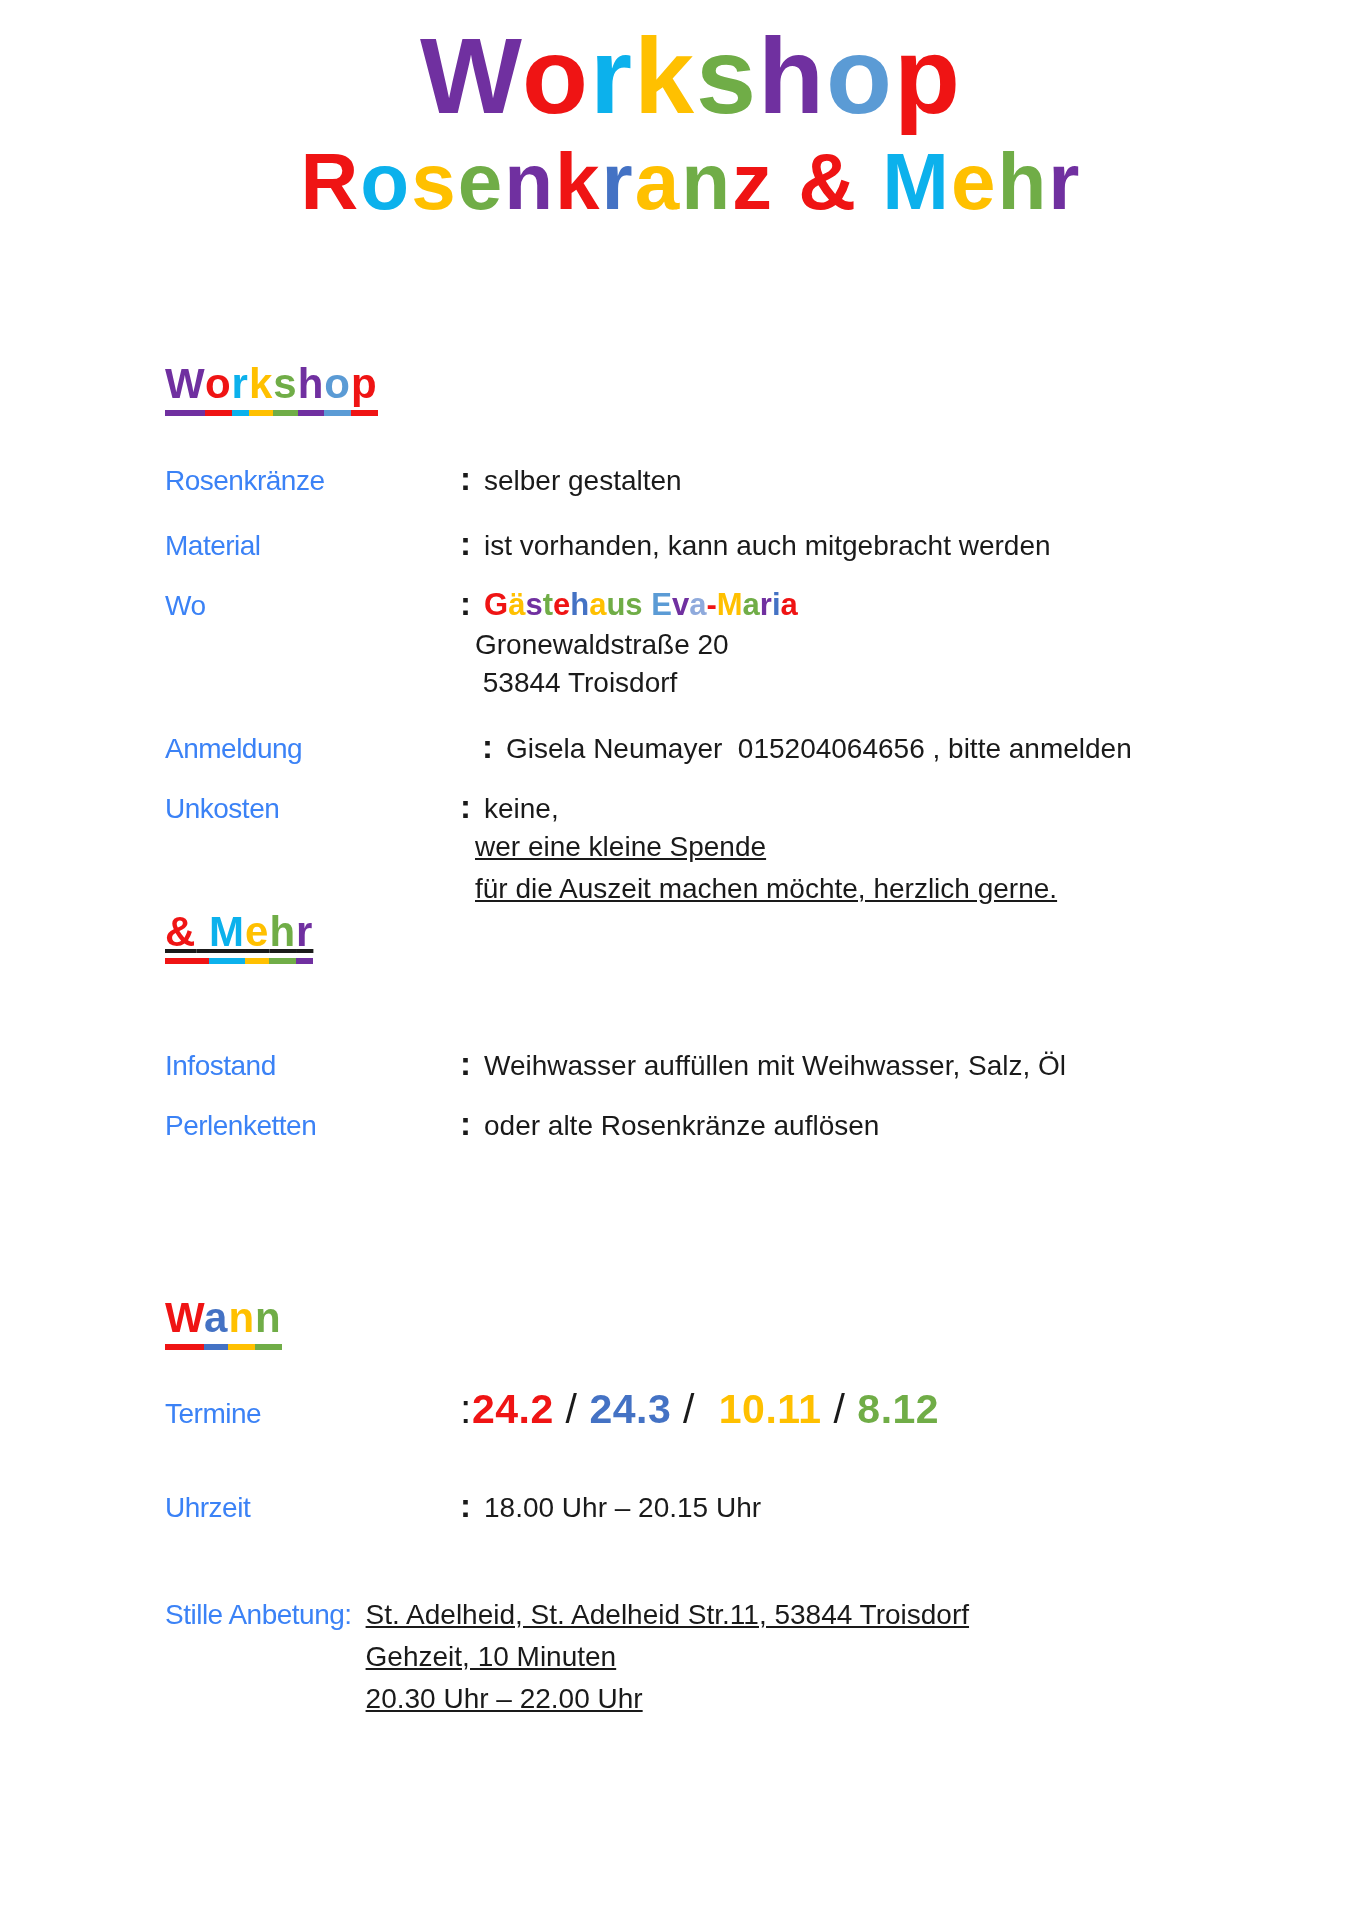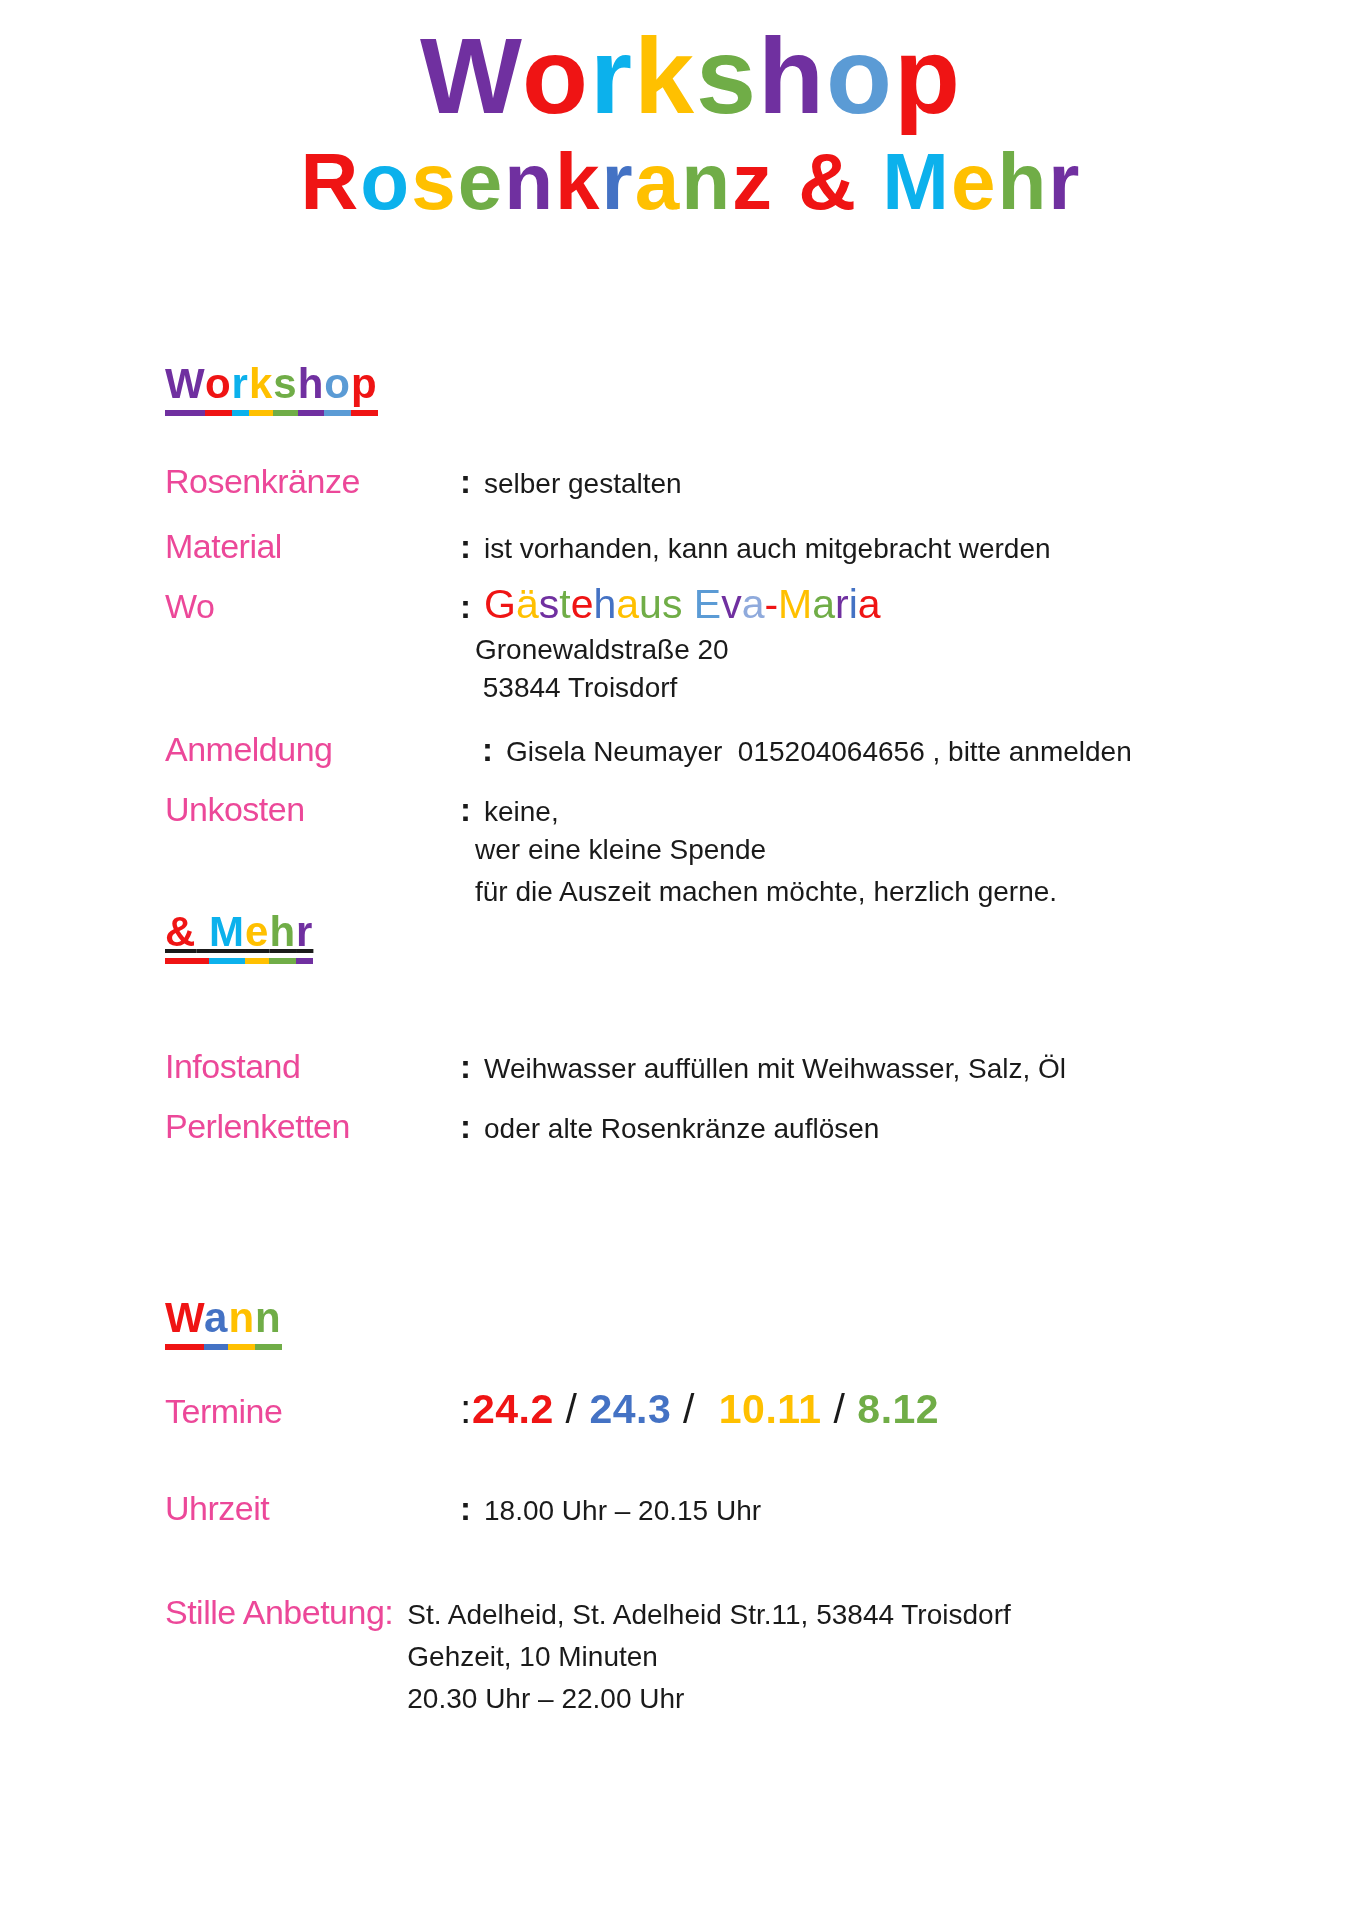--- a/index.html
+++ b/index.html
@@ -19,29 +19,29 @@
   .sec-heading {
     position:absolute; left:165px; font-size:42px; font-weight:bold;
     letter-spacing:1px; line-height:52px; white-space:pre;
   }
   .sec-heading span { border-bottom:6px solid currentColor; padding-bottom:3px; }
   #h-workshop { top:358px; }
   #h-mehr     { top:906px;text-decoration:underline; }
   #h-wann     { top:1292px; }
 
   .row { position:absolute; left:165px; width:1140px; display:flex; align-items:baseline; }
-  .row .label { flex:none; width:295px; font-size:34px; line-height:50px; letter-spacing:-0.5px; color:#ec4899; }
+  .row .label { flex:none; width:295px; font-size:28px; line-height:50px; letter-spacing:-0.5px; color:#3b82f6; }
   .row .valwrap { flex:1; }
   .vline { display:flex; align-items:baseline; }
   .colon { font-size:33px; font-weight:600; margin-right:13px; }
   .value { font-size:28px; white-space:pre-wrap; }
-  .value.bold-colored { font-size:41px; font-weight:normal; }
+  .value.bold-colored { font-size:31px; font-weight:bold; }
   .extra { font-size:28px; padding-left:15px; white-space:pre-wrap; }
   .extra-tight div { line-height:38px; }
-  .extra-loose div { line-height:42px; }
+  .extra-loose div { line-height:42px;text-decoration:underline; }
 
   #row-rosenkraenze { top:456px; }
   #row-material     { top:521px; }
   #row-wo           { top:581px; }
   #row-wo .extra    { margin-top:3px; }
   #row-anmeldung    { top:724px;gap:22px; }
   #row-unkosten     { top:784px; }
   #row-infostand    { top:1041px; }
   #row-perlenketten { top:1101px; }
 

